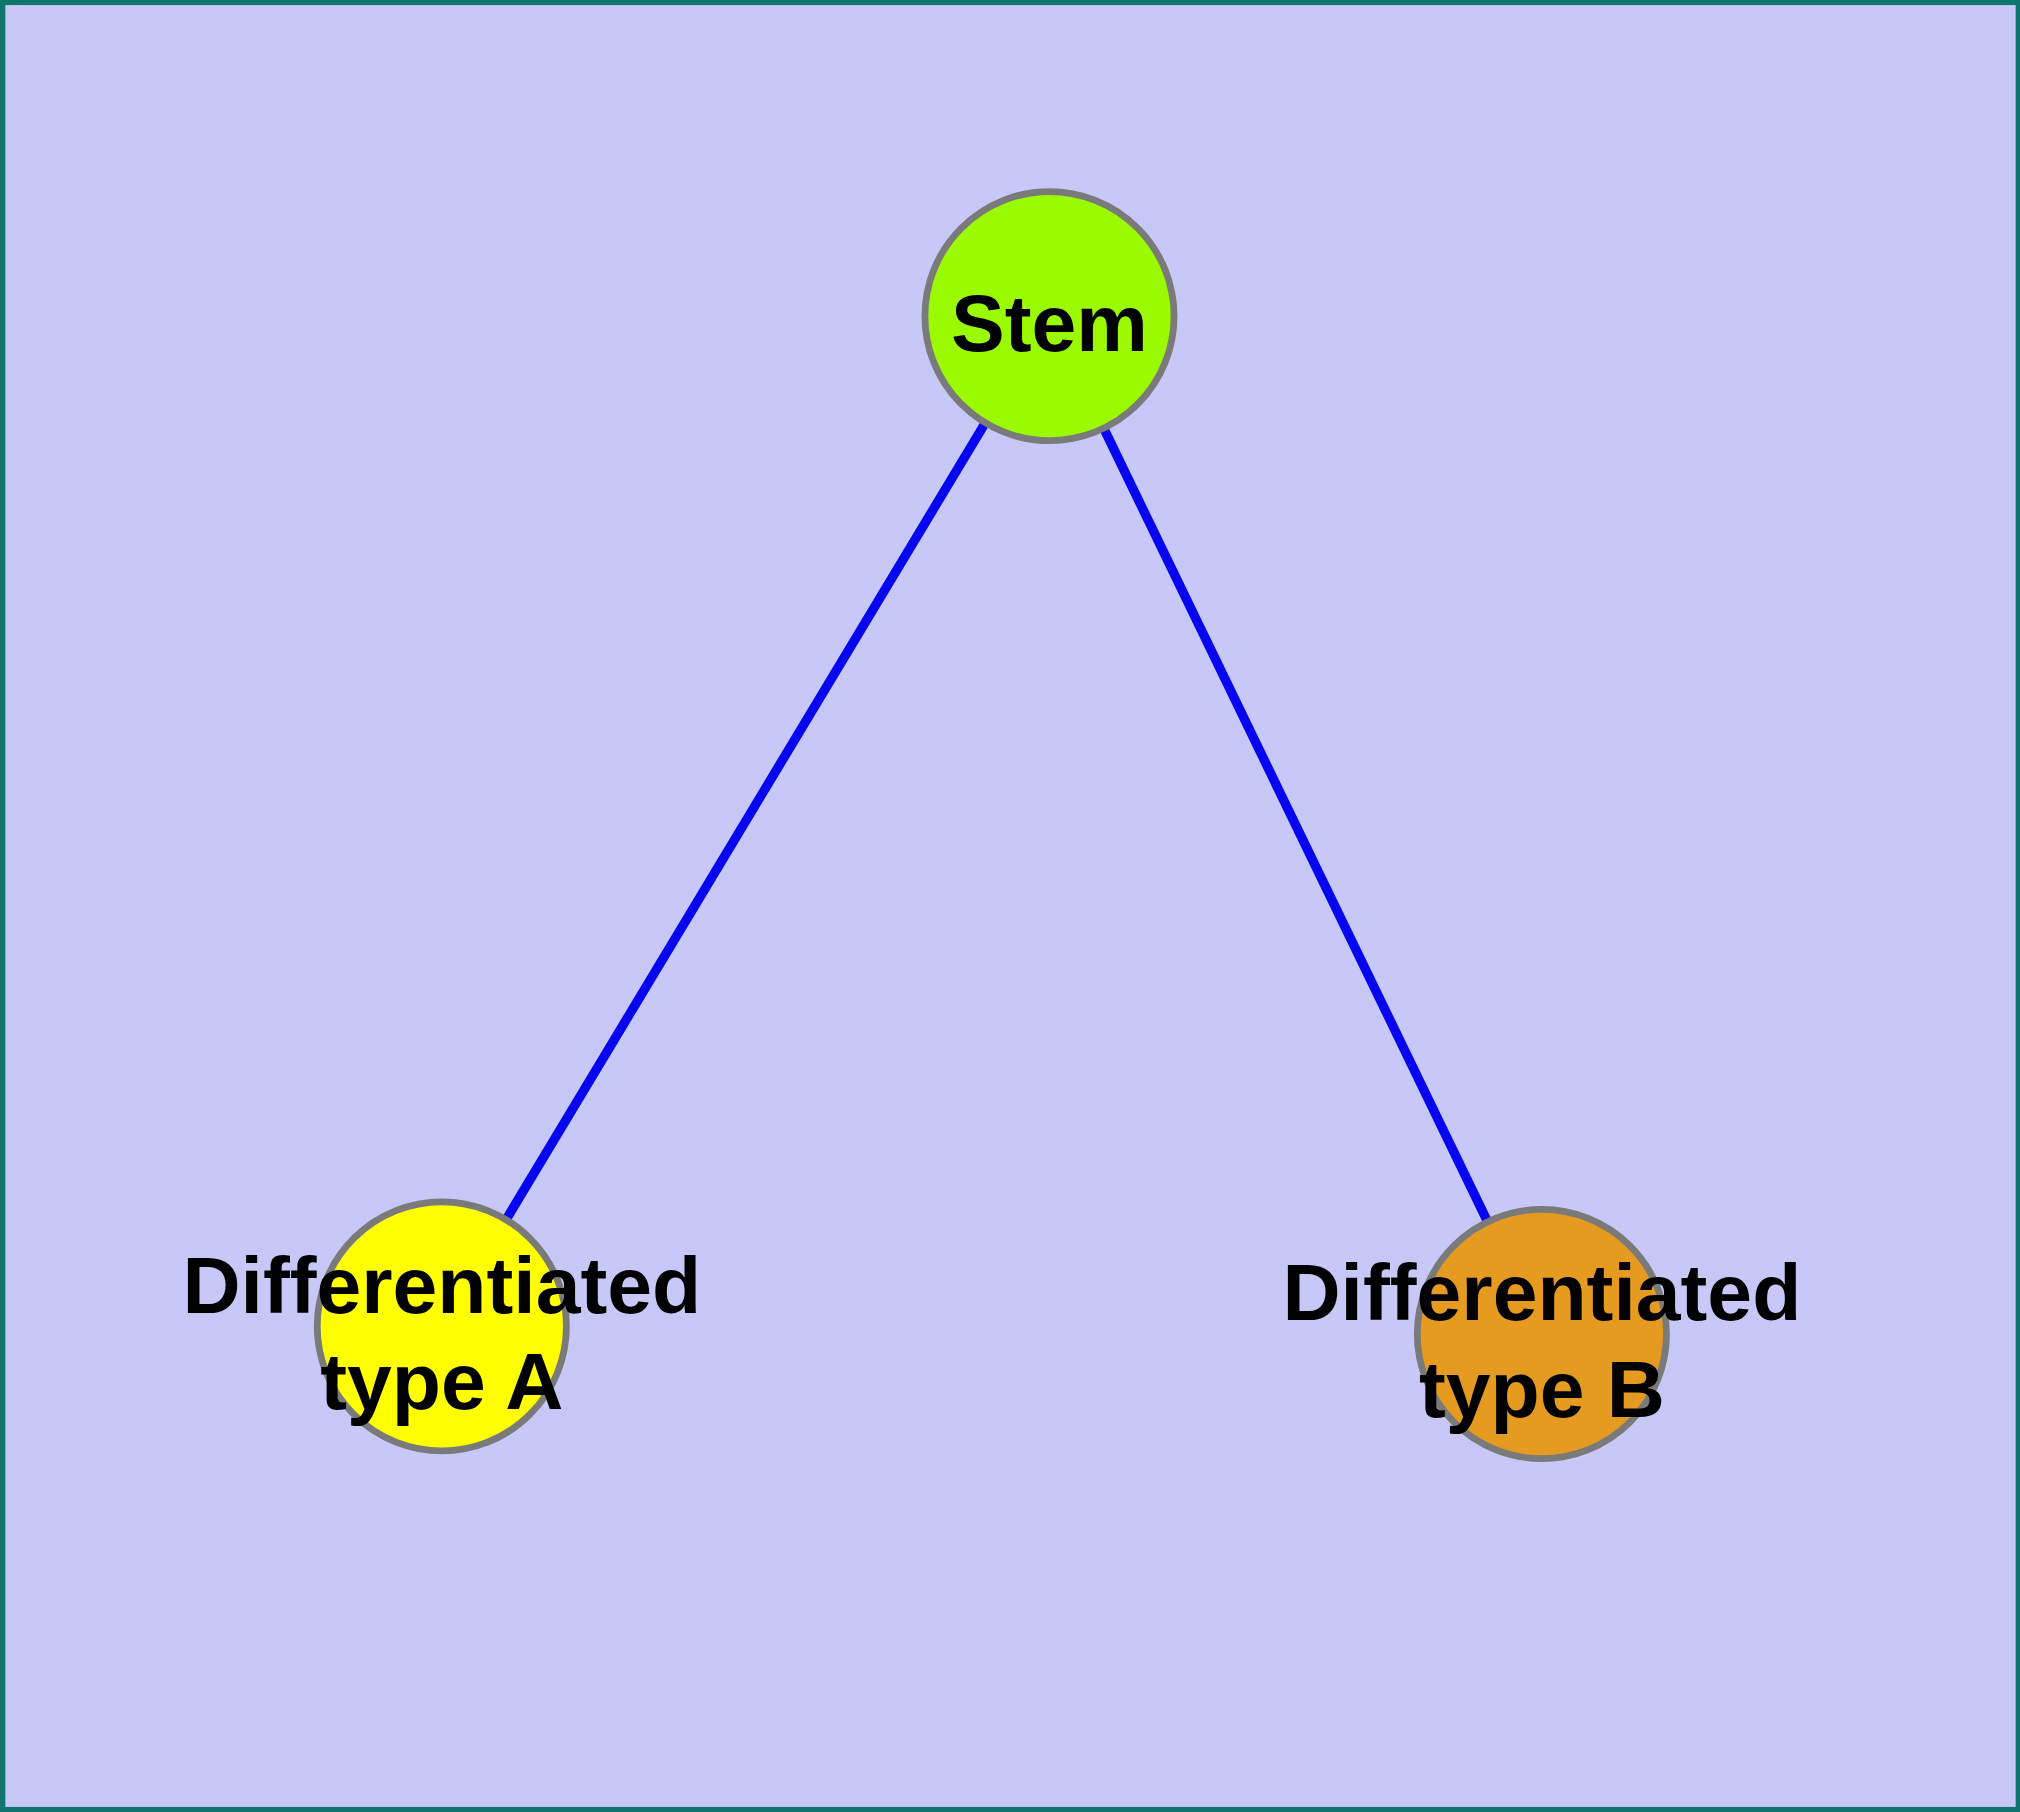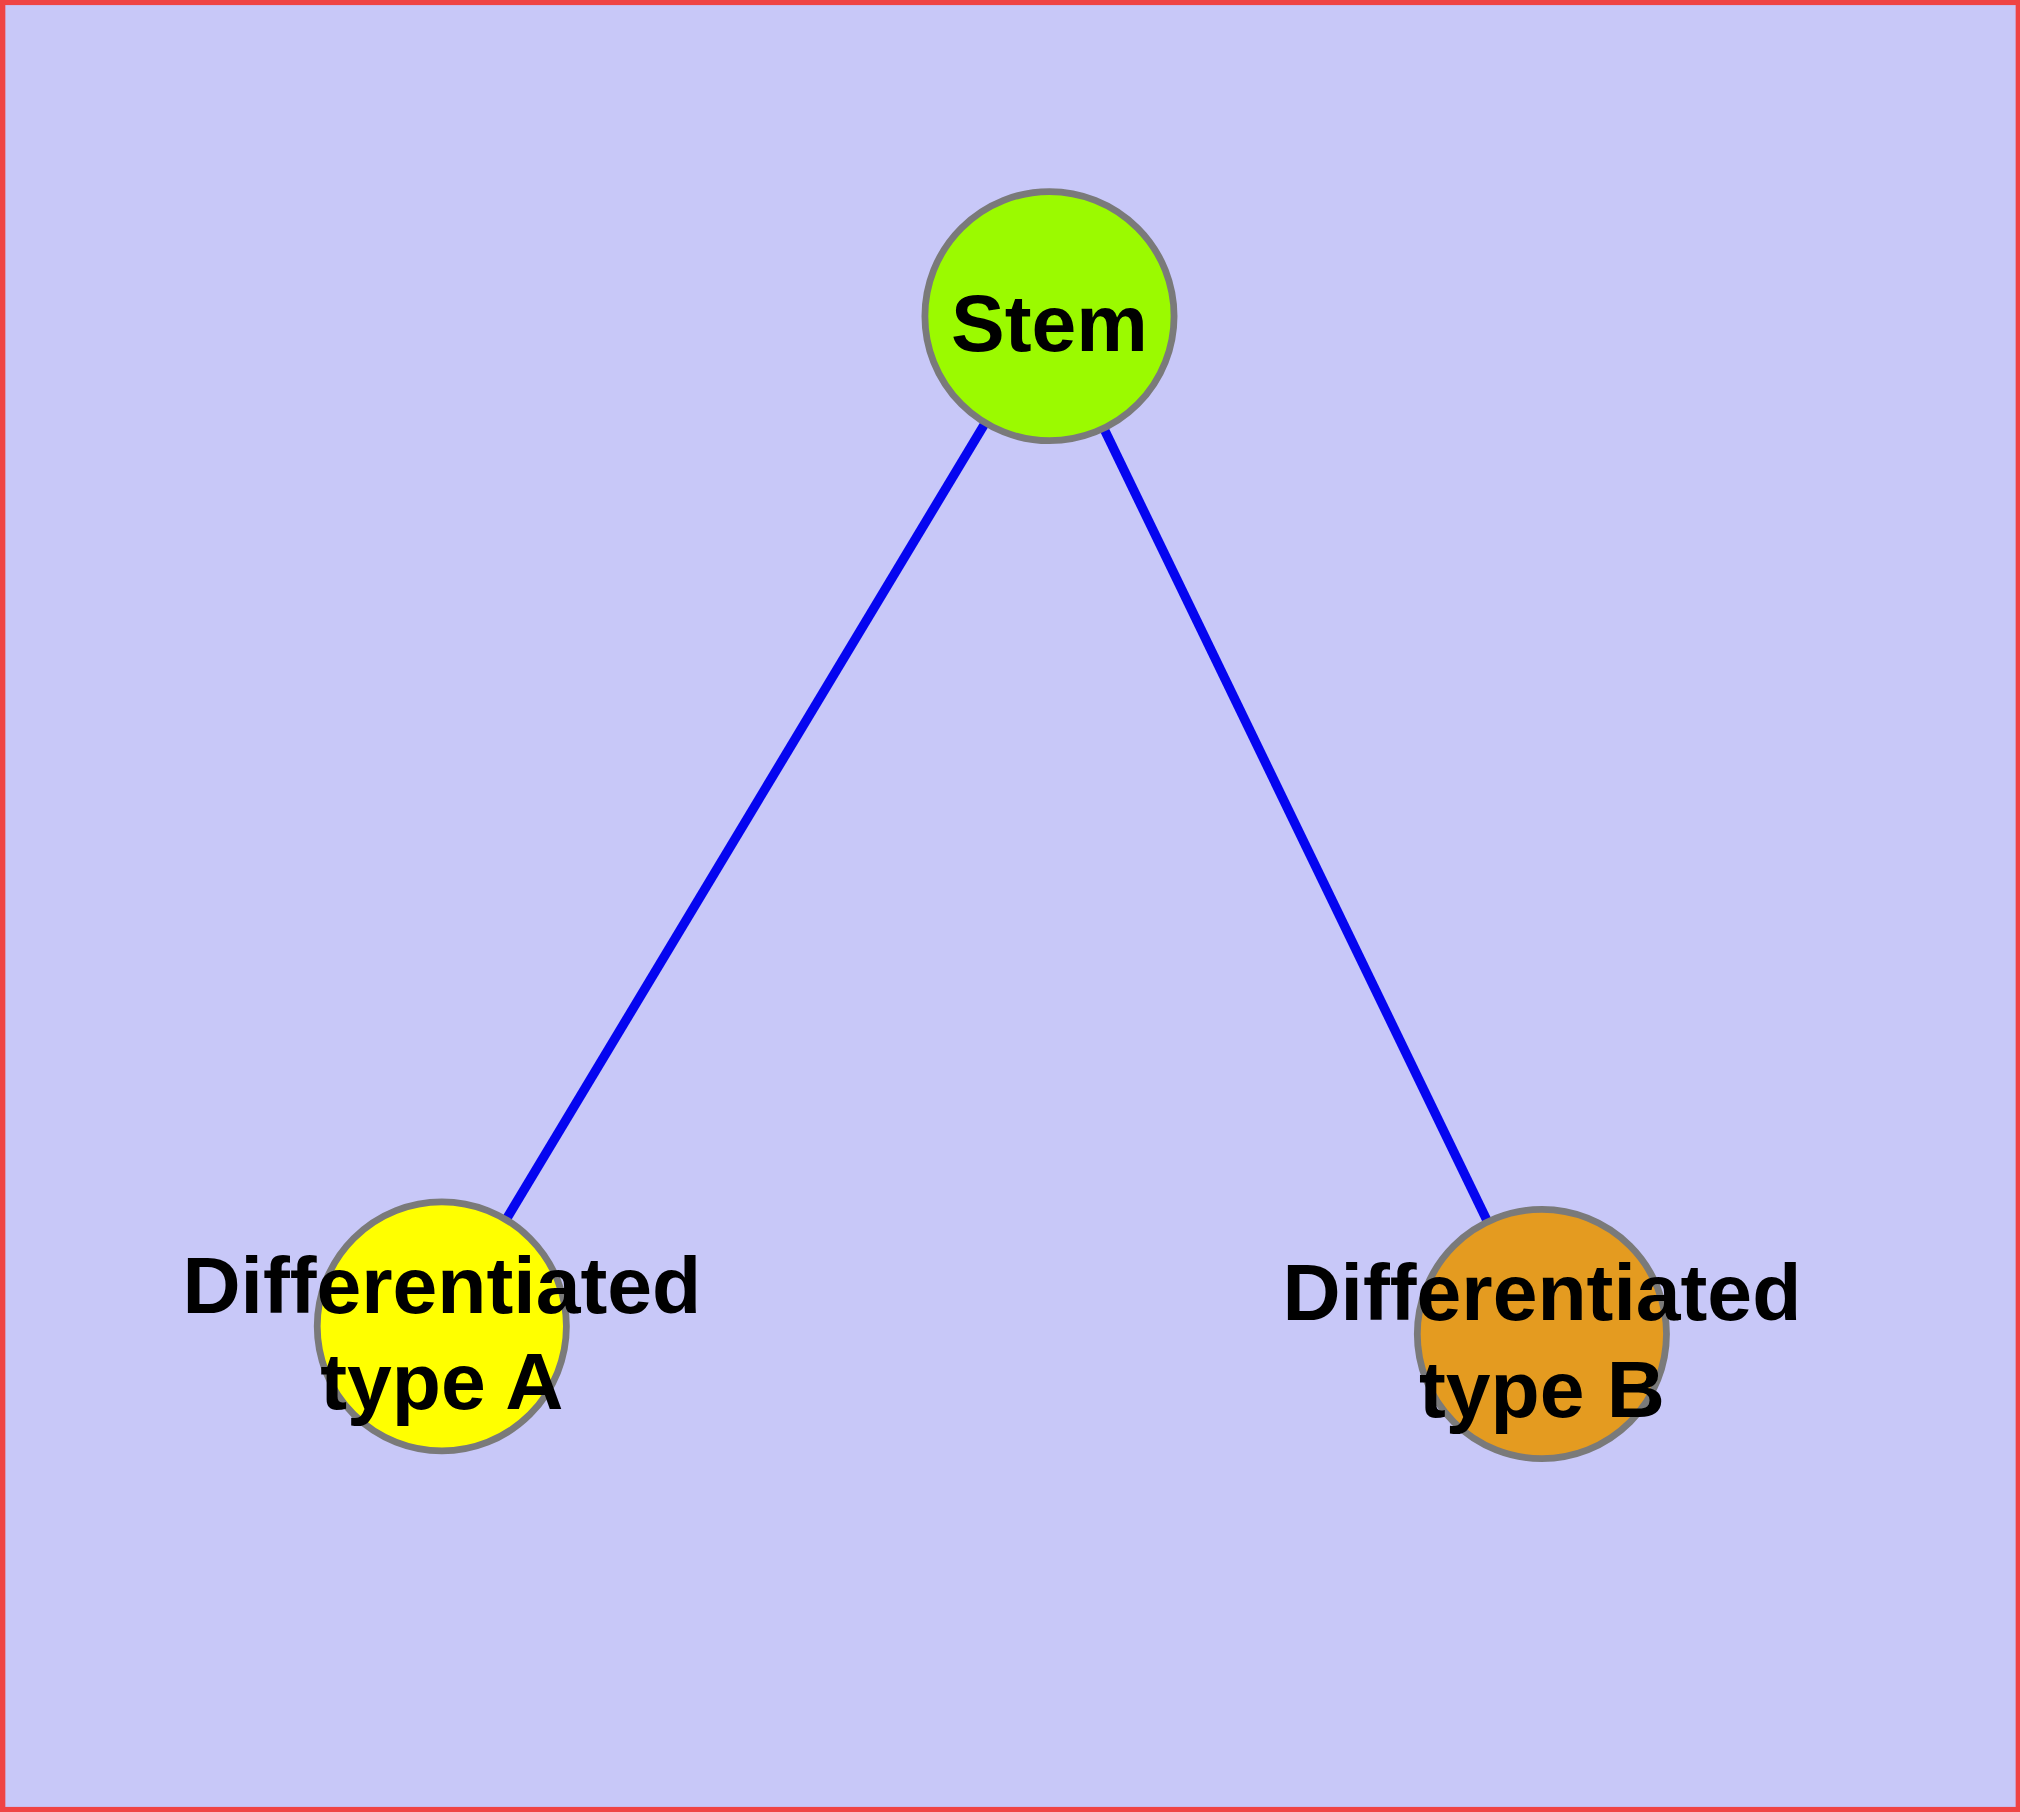--- a/index.html
+++ b/index.html
@@ -5,21 +5,21 @@
   html, body {
     margin: 0;
     padding: 0;
     background: #ffffff;
     font-family: "Liberation Sans", sans-serif;
   }
   .page {
     position: relative;
     width: 2021px;
     height: 1812px;
-    background: #ef4444;
+    background: #0f766e;
     overflow: hidden;
   }
   .diagram-svg {
     position: absolute;
     left: 0;
     top: 0;
     width: 2021px;
     height: 1812px;
     display: block;
   }

